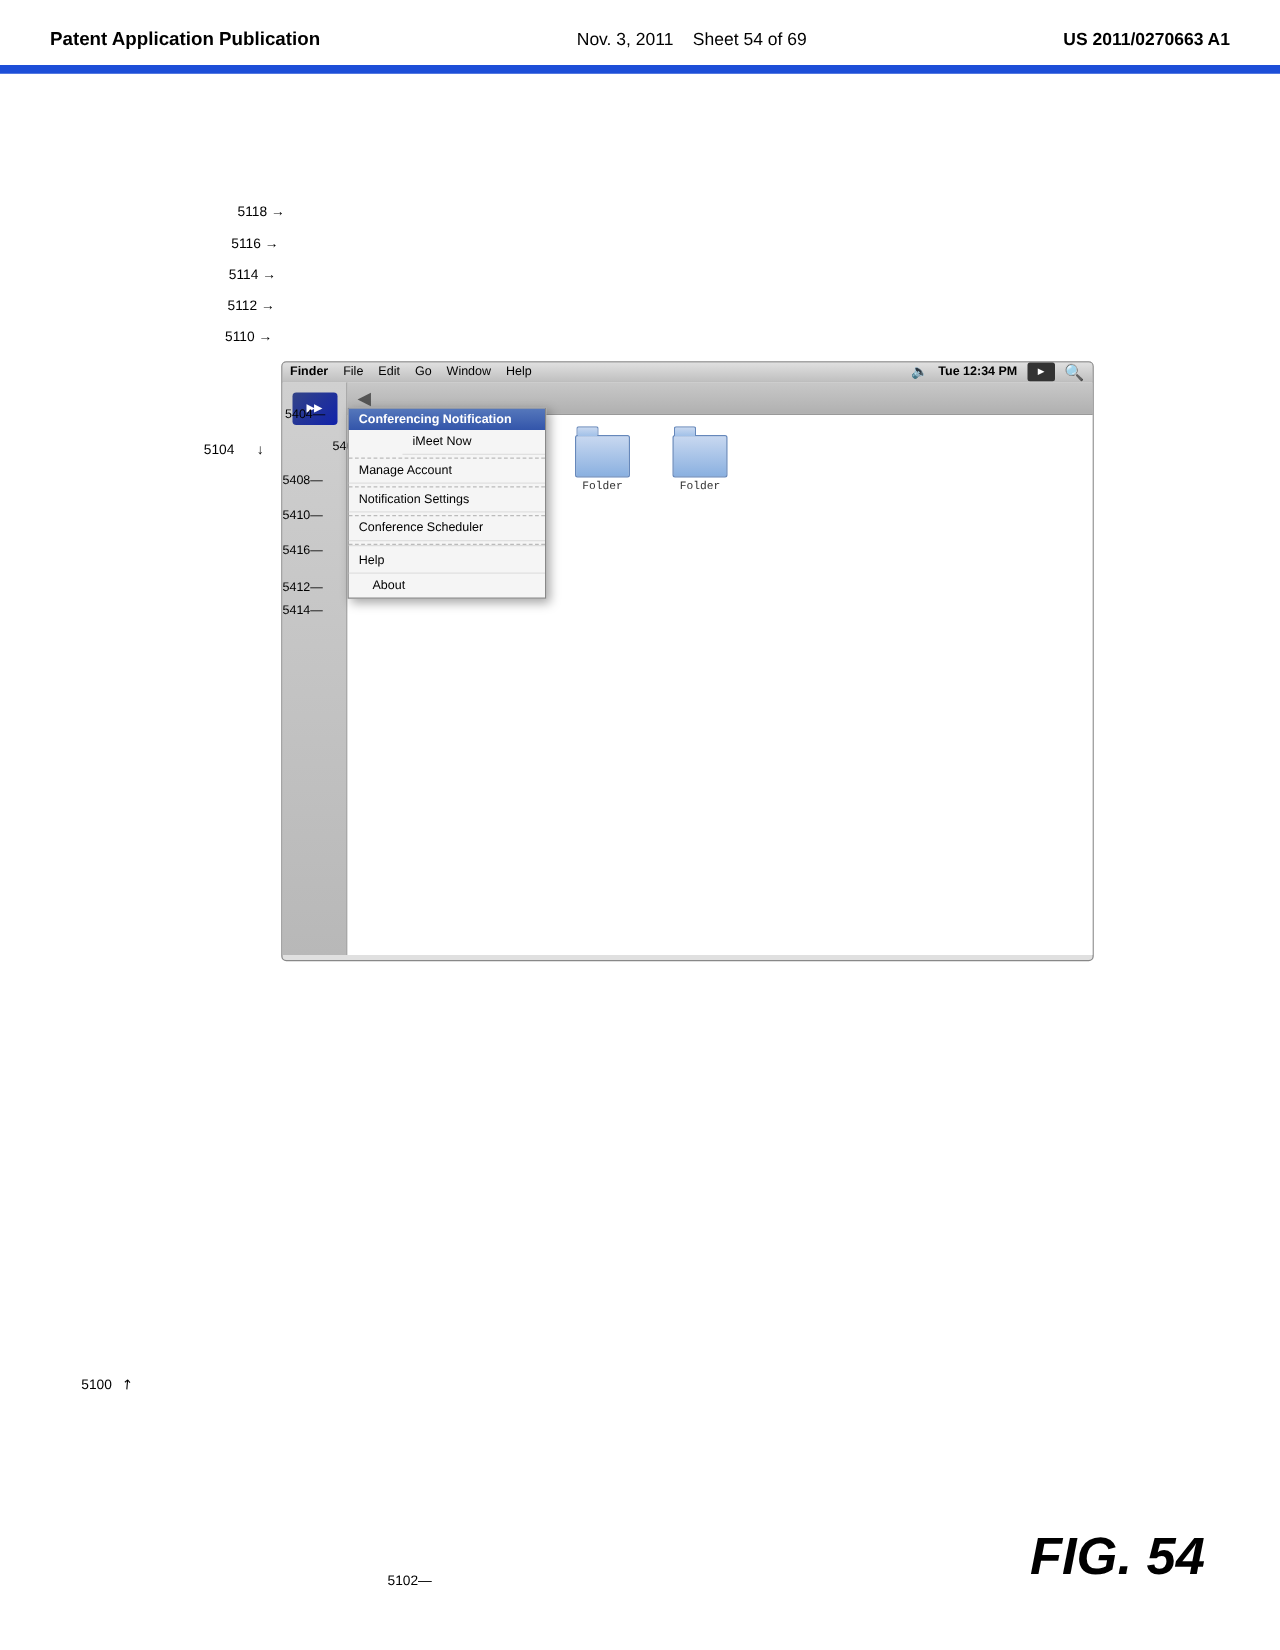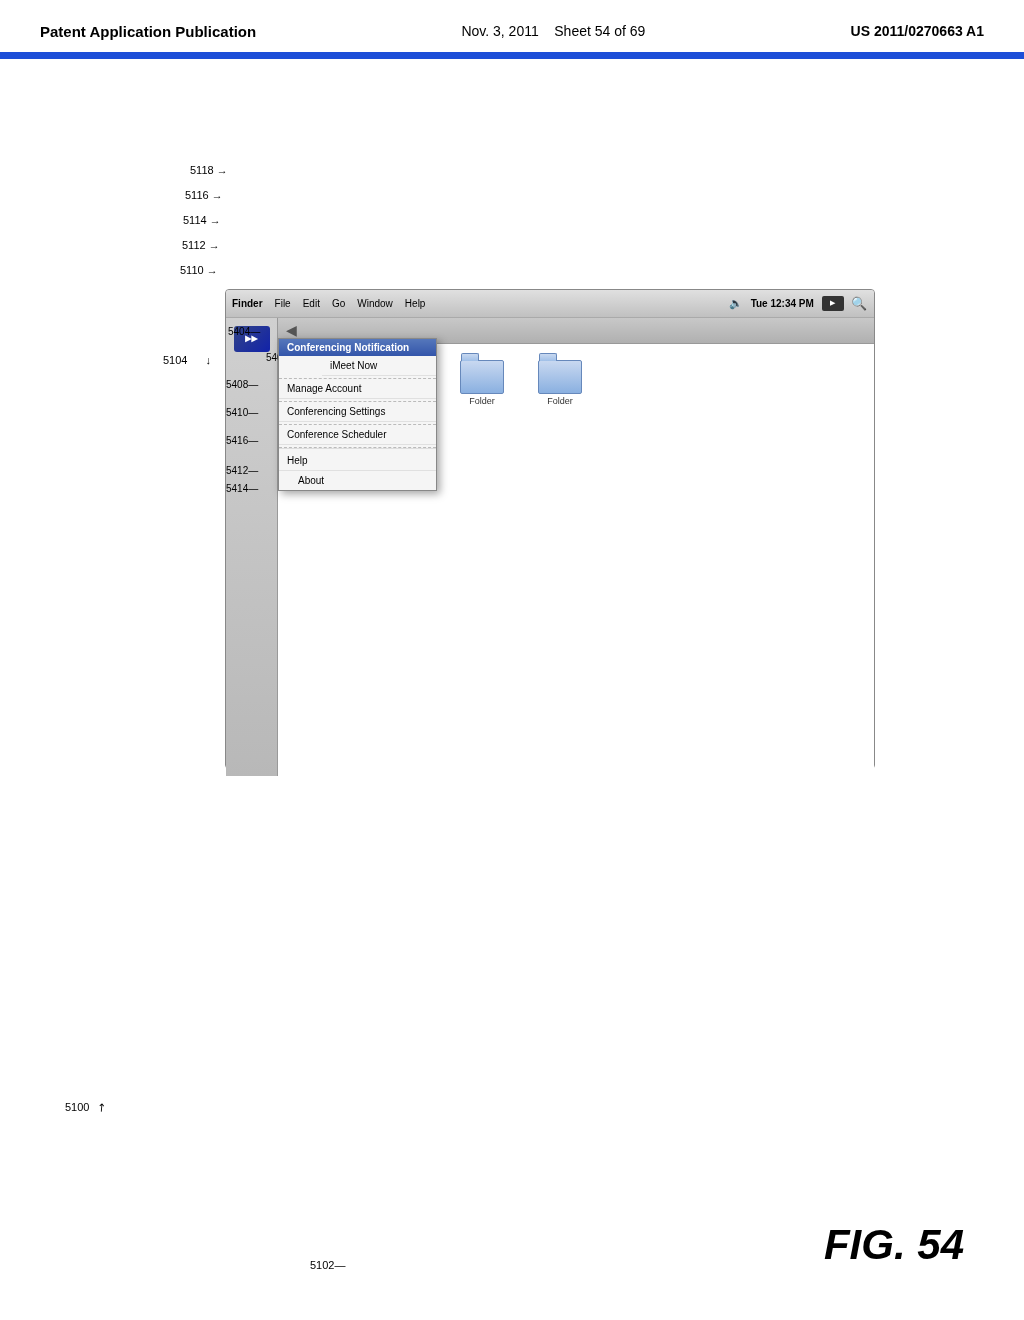--- a/index.html
+++ b/index.html
@@ -128,21 +128,21 @@
   <div style="position:absolute; top:205px; left:180px; font-size:11px; display:flex; align-items:center; gap:4px;">
     5110 →
   </div>
 
   <div style="position:absolute; top:295px; left:163px; font-size:11px; display:flex; align-items:center; gap:4px;">
     5104<br><span style="margin-left:14px;">↓</span>
   </div>
 
   <div class="mac-window" style="position:absolute; top:230px; left:225px; width:650px; height:480px; border:1.5px solid #888; background:#e0e0e0; border-radius:4px;">
 
-    <div class="menu-bar" style="display:flex; align-items:center; background:linear-gradient(to bottom,#e0e0e0,#c0c0c0); height:28px; padding:0 6px; border-bottom:1px solid #aaa; gap:12px; border-radius:3px 3px 0 0;">
+    <div class="menu-bar" style="display:flex; align-items:center; background:linear-gradient(to bottom,#e0e0e0,#c0c0c0); height:16px; padding:0 6px; border-bottom:1px solid #aaa; gap:12px; border-radius:3px 3px 0 0;">
       <span style="font-size:10px; font-weight:bold; cursor:pointer;">Finder</span>
       <span style="font-size:10px; cursor:pointer;">File</span>
       <span style="font-size:10px; cursor:pointer;">Edit</span>
       <span style="font-size:10px; cursor:pointer;">Go</span>
       <span style="font-size:10px; cursor:pointer;">Window</span>
       <span style="font-size:10px; cursor:pointer;">Help</span>
 
       <div style="margin-left:auto; display:flex; align-items:center; gap:8px;">
 
         <span style="font-size:11px;">🔈</span>
@@ -164,21 +164,21 @@
         <div style="width:36px; height:26px; background:linear-gradient(135deg,#334488,#1122aa); border-radius:3px; display:flex; align-items:center; justify-content:center; cursor:pointer;">
           <span style="color:white; font-size:8px; font-weight:bold;">▶▶</span>
         </div>
       </div>
 
       <div style="position:absolute; top:0; left:52px; right:0; height:26px; background:linear-gradient(to bottom,#c8c8c8,#b0b0b0); border-bottom:1px solid #999; display:flex; align-items:center; padding:0 8px;">
 
         <span style="font-size:14px; cursor:pointer; color:#555;">◀</span>
       </div>
 
-      <div style="position:absolute; top:26px; left:52px; right:0; bottom:0; background:#fff; padding:16px; display:flex; flex-wrap:wrap; gap:4px; align-content:flex-start;">
+      <div style="position:absolute; top:26px; left:52px; right:0; bottom:0; background:#fff; padding:16px; display:flex; flex-wrap:wrap; gap:4px; align-content:flex-start;font-family:Liberation Mono, monospace;">
 
         <div style="display:flex; flex-direction:column; align-items:center; gap:3px; cursor:pointer;">
           <div style="width:44px; height:36px; background:linear-gradient(135deg,#334488,#1122aa); border-radius:6px; border:1px solid #223; display:flex; align-items:center; justify-content:center;">
             <span style="color:white; font-size:10px;">▶▶</span>
           </div>
         </div>
 
         <div style="display:flex; flex-direction:column; align-items:center; gap:2px; cursor:pointer; margin-left:30px;">
           <div style="width:44px; height:34px; background:linear-gradient(to bottom,#c8d8f0,#8ab0e0); border:1px solid #6688bb; border-radius:2px; position:relative;">
             <div style="position:absolute; top:-8px; left:0; width:18px; height:8px; background:linear-gradient(to bottom,#c8d8f0,#a0c0e8); border:1px solid #6688bb; border-bottom:none; border-radius:2px 2px 0 0;"></div>
@@ -212,21 +212,21 @@
         </div>
 
         <div style="border-bottom:1px dashed #bbb; padding-bottom:2px;">
           <div style="font-size:10px; padding:4px 8px; cursor:pointer; border-bottom:1px solid #e0e0e0;">
             <span>Manage Account</span>
           </div>
         </div>
 
         <div style="border-bottom:1px dashed #bbb; padding-bottom:2px;">
           <div style="font-size:10px; padding:4px 8px; cursor:pointer; border-bottom:1px solid #e0e0e0;">
-            <span>Conferencing Settings</span>
+            <span>Notification Settings</span>
           </div>
         </div>
 
         <div style="border-bottom:1px dashed #bbb; padding-bottom:2px;">
           <div style="font-size:10px; padding:4px 8px; cursor:pointer; border-bottom:1px solid #e0e0e0;">
             <span>Conference Scheduler</span>
           </div>
         </div>
 
         <div style="border-top:1px solid #ddd; padding-top:2px;">

